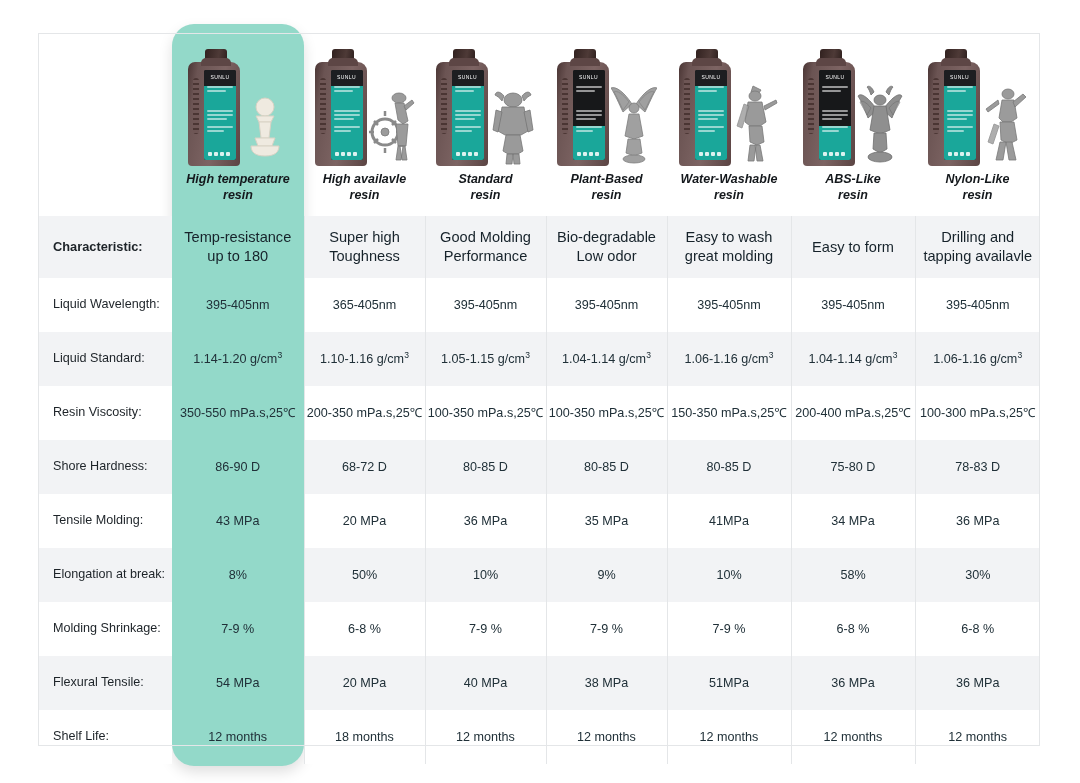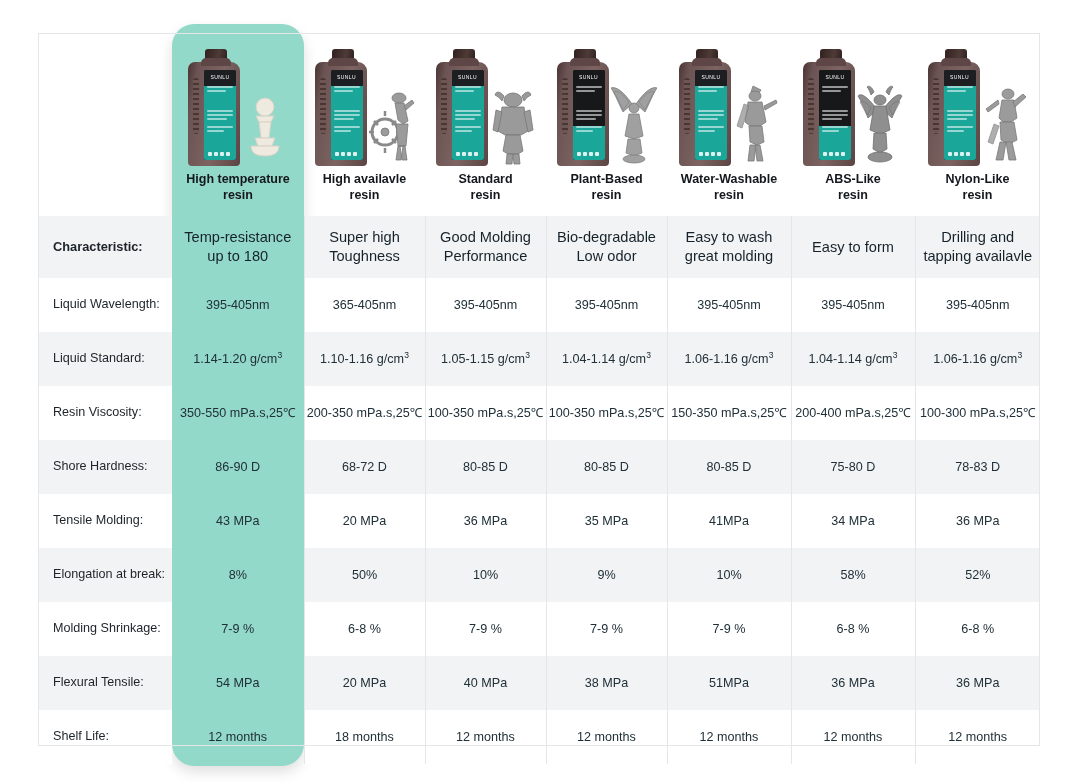--- a/index.html
+++ b/index.html
@@ -76,20 +76,21 @@
     padding-top: 5px;
   }
   tr.productrow td.labelcell { background: transparent !important; }
 
   
   tr.namerow td {
     background: transparent !important;
     border-left: none;
     height: 40px;
     padding-bottom: 8px;
+    font-style: italic;
   }
   .colname {
     font-size: 12.5px;
     font-weight: bold;
     color: #14181c;
     line-height: 1.25;
   }
 
   
   .rowlabel {
@@ -734,21 +735,21 @@
             <td class="">
               <div class="cellval">9%</div>
             </td>
             <td class="">
               <div class="cellval">10%</div>
             </td>
             <td class="">
               <div class="cellval">58%</div>
             </td>
             <td class="">
-              <div class="cellval">52%</div>
+              <div class="cellval">30%</div>
             </td>
           </tr>
           <tr class="plain datarow">
             <td class="labelcell">
               <div class="rowlabel">Molding Shrinkage:</div>
             </td>
             <td class="hl">
               <div class="cellval">7-9&nbsp;%</div>
             </td>
             <td class="">

